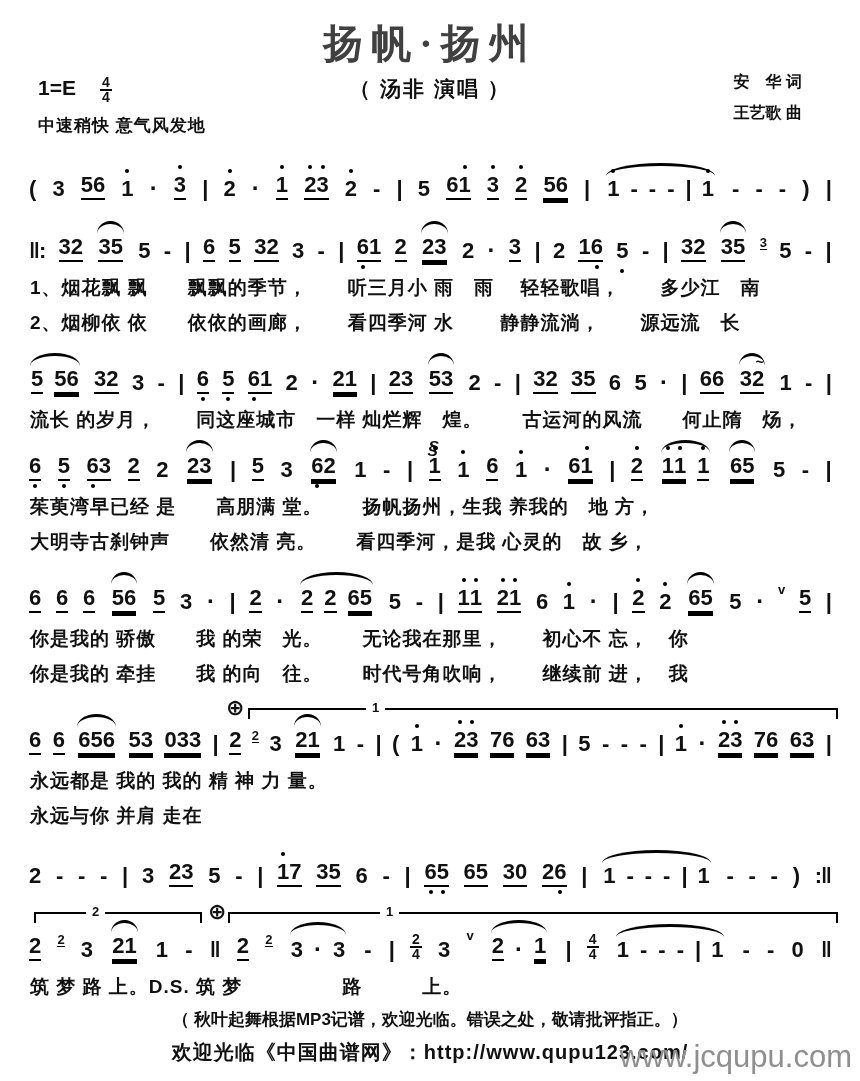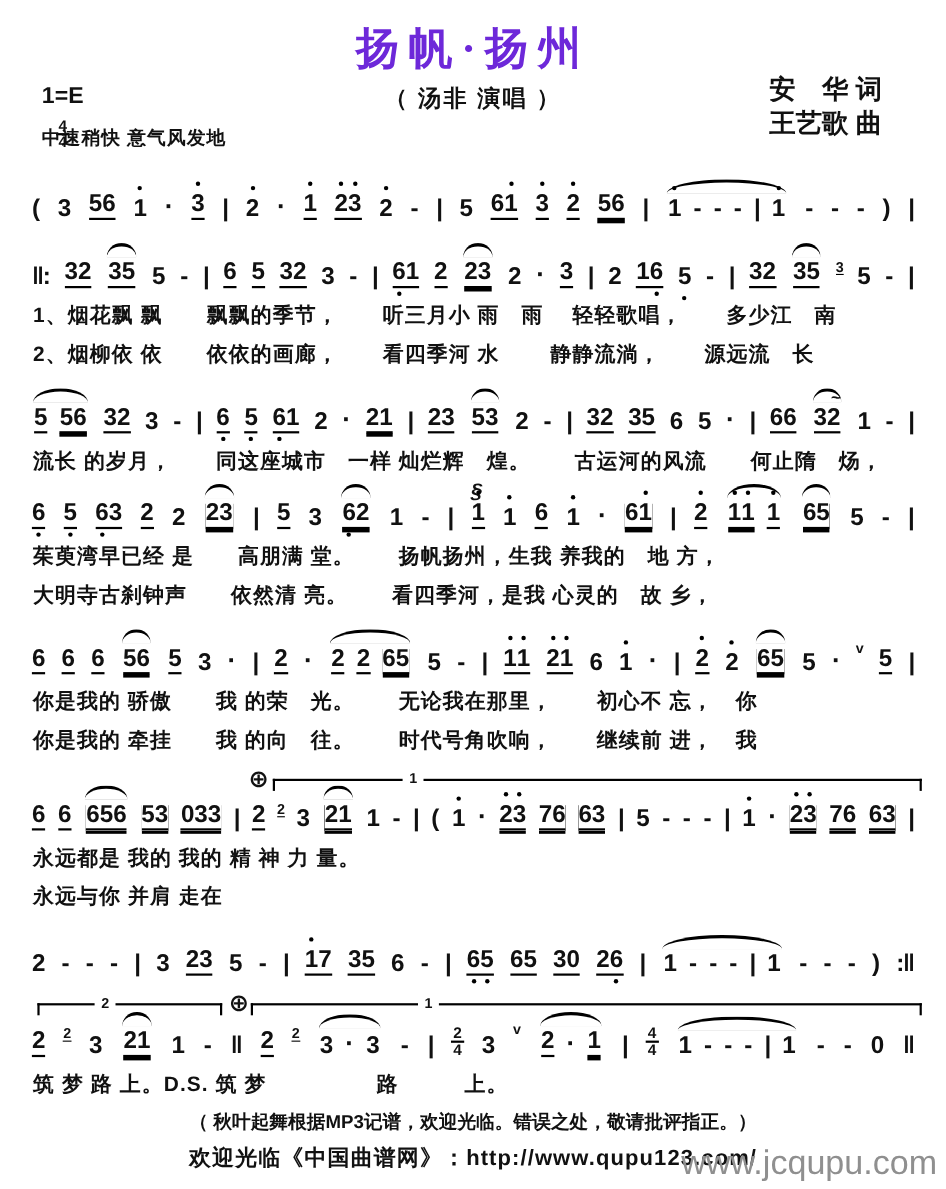--- a/index.html
+++ b/index.html
@@ -2,22 +2,22 @@
 <html><head>
 <meta charset="utf-8">
 <style>
   html,body{margin:0;padding:0;background:#f3f3f3;}
   #page{width:860px;height:1081px;background:#fff;position:relative;overflow:hidden;
         font-family:"Liberation Sans","DejaVu Sans",sans-serif;color:#111;}
   
   #header{position:relative;height:148px;}
   #title{text-align:center;padding-top:16px;font-size:40px;font-weight:900;letter-spacing:8px;}
   #subtitle{text-align:center;font-size:21px;font-weight:bold;margin-top:4px;letter-spacing:2px;}
-  #credits{position:absolute;right:58px;top:66px;text-align:right;font-size:24px;font-weight:bold;line-height:31px;white-space:pre;}
-  #keyrow{position:absolute;left:38px;top:76px;font-size:21px;font-weight:bold;display:flex;align-items:center;gap:8px;flex-direction:column;}
+  #credits{position:absolute;right:58px;top:66px;text-align:right;font-size:16px;font-weight:bold;line-height:31px;white-space:pre;}
+  #keyrow{position:absolute;left:38px;top:76px;font-size:21px;font-weight:bold;display:flex;gap:24px;}
   #tempo{position:absolute;left:38px;top:114px;font-size:17px;font-weight:bold;letter-spacing:1px;}
   
   #score{padding-top:2px;}
   .system{margin-bottom:4px;}
   .music{display:flex;justify-content:space-between;align-items:flex-end;
          padding:24px 28px 8px;font-size:22px;font-weight:bold;white-space:nowrap;line-height:1;}
   .tok{position:relative;margin:0 1px;}
   .u1{border-bottom:2px solid #000;padding-bottom:2px;}
   .u2{border-bottom:2px solid #000;padding-bottom:2px;box-shadow:0 3px 0 #000;}
   .ch{position:relative;display:inline-block;}
@@ -45,21 +45,21 @@
   
   #note{ text-align:center;font-size:17px;font-weight:bold;margin-top:4px;}
   #site{ text-align:center;font-size:20px;font-weight:bold;margin-top:8px;letter-spacing:1px;}
   #watermark{position:absolute;right:8px;bottom:6px;font-size:31px;color:#8f8f8f;font-weight:normal;}
 </style>
 </head>
 <body>
 
 <div id="page">
   <div id="header">
-    <div id="title" style="color: #6d28d9; font-family: Liberation Serif, serif;">扬帆·扬州</div>
+    <div id="title" style="color: #404040; font-family: Liberation Serif, serif;">扬帆·扬州</div>
     <div id="subtitle">（ 汤非 演唱 ）</div>
     <div id="credits"><span>安　华 词</span>
 <span>王艺歌 曲</span></div>
     <div id="keyrow">
       <span>1=E</span>
       <span class="frac">
         <span class="ftop">4</span>
         <span class="fbot">4</span>
       </span>
     </div>

